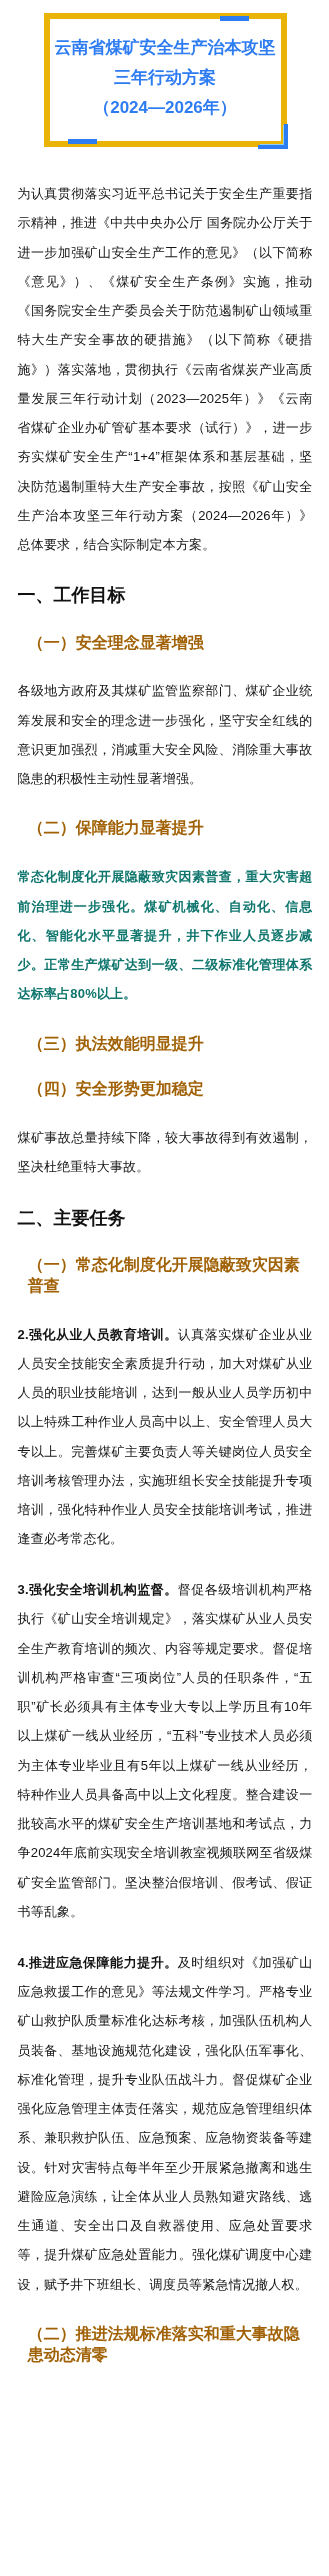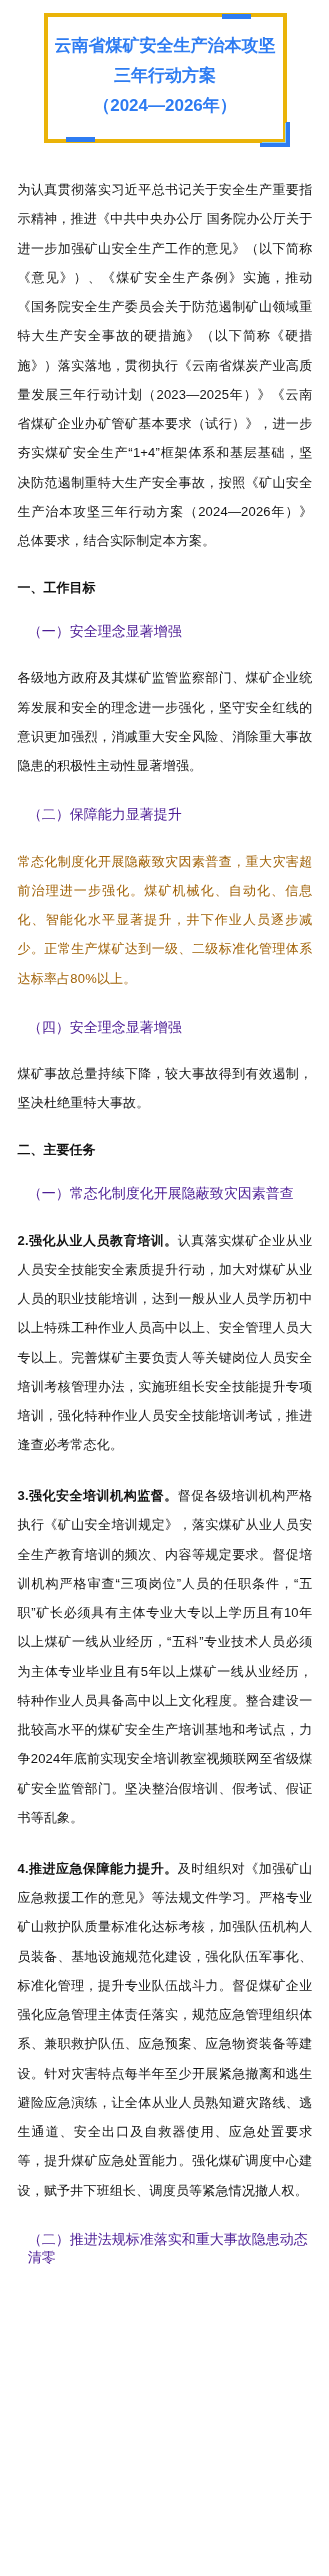--- a/index.html
+++ b/index.html
@@ -7,21 +7,21 @@
     width:330px; height:2658px; overflow:hidden;
     font-family:"Liberation Sans","DejaVu Sans",sans-serif;
     color:#141414;
   }
   .page { padding:0 17.5px; }
 
   
   .title-box {
     position:relative;
     margin:13.4px 26px 32px 26px;
-    border:4px solid #eab308;
+    border:6px solid #eab308;
     padding:13.4px 3.1px 17.5px 3.1px;
   }
   .title-line {
     text-align:center;
     color:#2e7cf2;
     font-weight:bold;
     font-size:17px;
     line-height:1.78;
   }
   .bar-top {
@@ -40,34 +40,34 @@
   }
   .corner-thick {
     position:absolute; right:-7.7px; bottom:-7.7px;
     width:26px; height:20.6px;
     border-right:4.6px solid #2e7cf2;
     border-bottom:4.6px solid #2e7cf2;
   }
 
   
   .h1 {
-    font-size:13px; font-weight:bold; color:#111111;
+    font-size:18px; font-weight:bold; color:#111111;
     margin:25px 0 23px 0; line-height:1.3;
   }
   .h2 {
-    font-size:14px; font-weight:normal; color:#4c1d95;
+    font-size:16px; font-weight:bold; color:#a16207;
     margin:25px 0 23px 0; padding-left:10.3px; line-height:1.3;
   }
   .para {
     font-size:13px; line-height:2.25;
     text-align:justify; text-justify:inter-word;
     margin:0 0 21.6px 0; letter-spacing:0.2px;
   }
   .para b { font-weight:bold; }
-  .para.blue { color:#a16207; font-weight:normal; }
+  .para.blue { color:#0f766e; font-weight:bold; }
 </style>
 </head>
 <body>
 
 <div class="page">
 
   <div class="title-box">
     <div class="bar-top"></div>
     <div class="title-line">云南省煤矿安全生产治本攻坚</div>
     <div class="title-line">三年行动方案</div>
@@ -77,21 +77,22 @@
     <div class="corner-thick"></div>
   </div>
 
   <div id="content">
       <p class="para">为认真贯彻落实习近平总书记关于安全生产重要指示精神，推进《中共中央办公厅 国务院办公厅关于进一步加强矿山安全生产工作的意见》（以下简称《意见》）、《煤矿安全生产条例》实施，推动《国务院安全生产委员会关于防范遏制矿山领域重特大生产安全事故的硬措施》（以下简称《硬措施》）落实落地，贯彻执行《云南省煤炭产业高质量发展三年行动计划（2023—2025年）》《云南省煤矿企业办矿管矿基本要求（试行）》，进一步夯实煤矿安全生产“1+4”框架体系和基层基础，坚决防范遏制重特大生产安全事故，按照《矿山安全生产治本攻坚三年行动方案（2024—2026年）》总体要求，结合实际制定本方案。</p>
       <div class="h1">一、工作目标</div>
       <div class="h2">（一）安全理念显著增强</div>
       <p class="para">各级地方政府及其煤矿监管监察部门、煤矿企业统筹发展和安全的理念进一步强化，坚守安全红线的意识更加强烈，消减重大安全风险、消除重大事故隐患的积极性主动性显著增强。</p>
       <div class="h2">（二）保障能力显著提升</div>
       <p class="para blue">常态化制度化开展隐蔽致灾因素普查，重大灾害超前治理进一步强化。煤矿机械化、自动化、信息化、智能化水平显著提升，井下作业人员逐步减少。正常生产煤矿达到一级、二级标准化管理体系达标率占80%以上。</p>
-      <div class="h2">（四）安全理念显著增强</div>
+      <div class="h2">（三）执法效能明显提升</div>
+      <div class="h2">（四）安全形势更加稳定</div>
       <p class="para">煤矿事故总量持续下降，较大事故得到有效遏制，坚决杜绝重特大事故。</p>
       <div class="h1">二、主要任务</div>
       <div class="h2">（一）常态化制度化开展隐蔽致灾因素普查</div>
       <p class="para"><b>2.强化从业人员教育培训。</b><span>认真落实煤矿企业从业人员安全技能安全素质提升行动，加大对煤矿从业人员的职业技能培训，达到一般从业人员学历初中以上特殊工种作业人员高中以上、安全管理人员大专以上。完善煤矿主要负责人等关键岗位人员安全培训考核管理办法，实施班组长安全技能提升专项培训，强化特种作业人员安全技能培训考试，推进逢查必考常态化。</span></p>
       <p class="para"><b>3.强化安全培训机构监督。</b><span>督促各级培训机构严格执行《矿山安全培训规定》，落实煤矿从业人员安全生产教育培训的频次、内容等规定要求。督促培训机构严格审查“三项岗位”人员的任职条件，“五职”矿长必须具有主体专业大专以上学历且有10年以上煤矿一线从业经历，“五科”专业技术人员必须为主体专业毕业且有5年以上煤矿一线从业经历，特种作业人员具备高中以上文化程度。整合建设一批较高水平的煤矿安全生产培训基地和考试点，力争2024年底前实现安全培训教室视频联网至省级煤矿安全监管部门。坚决整治假培训、假考试、假证书等乱象。</span></p>
       <p class="para"><b>4.推进应急保障能力提升。</b><span>及时组织对《加强矿山应急救援工作的意见》等法规文件学习。严格专业矿山救护队质量标准化达标考核，加强队伍机构人员装备、基地设施规范化建设，强化队伍军事化、标准化管理，提升专业队伍战斗力。督促煤矿企业强化应急管理主体责任落实，规范应急管理组织体系、兼职救护队伍、应急预案、应急物资装备等建设。针对灾害特点每半年至少开展紧急撤离和逃生避险应急演练，让全体从业人员熟知避灾路线、逃生通道、安全出口及自救器使用、应急处置要求等，提升煤矿应急处置能力。强化煤矿调度中心建设，赋予井下班组长、调度员等紧急情况撤人权。</span></p>
       <div class="h2">（二）推进法规标准落实和重大事故隐患动态清零</div>
     </div>
 
 </div>

